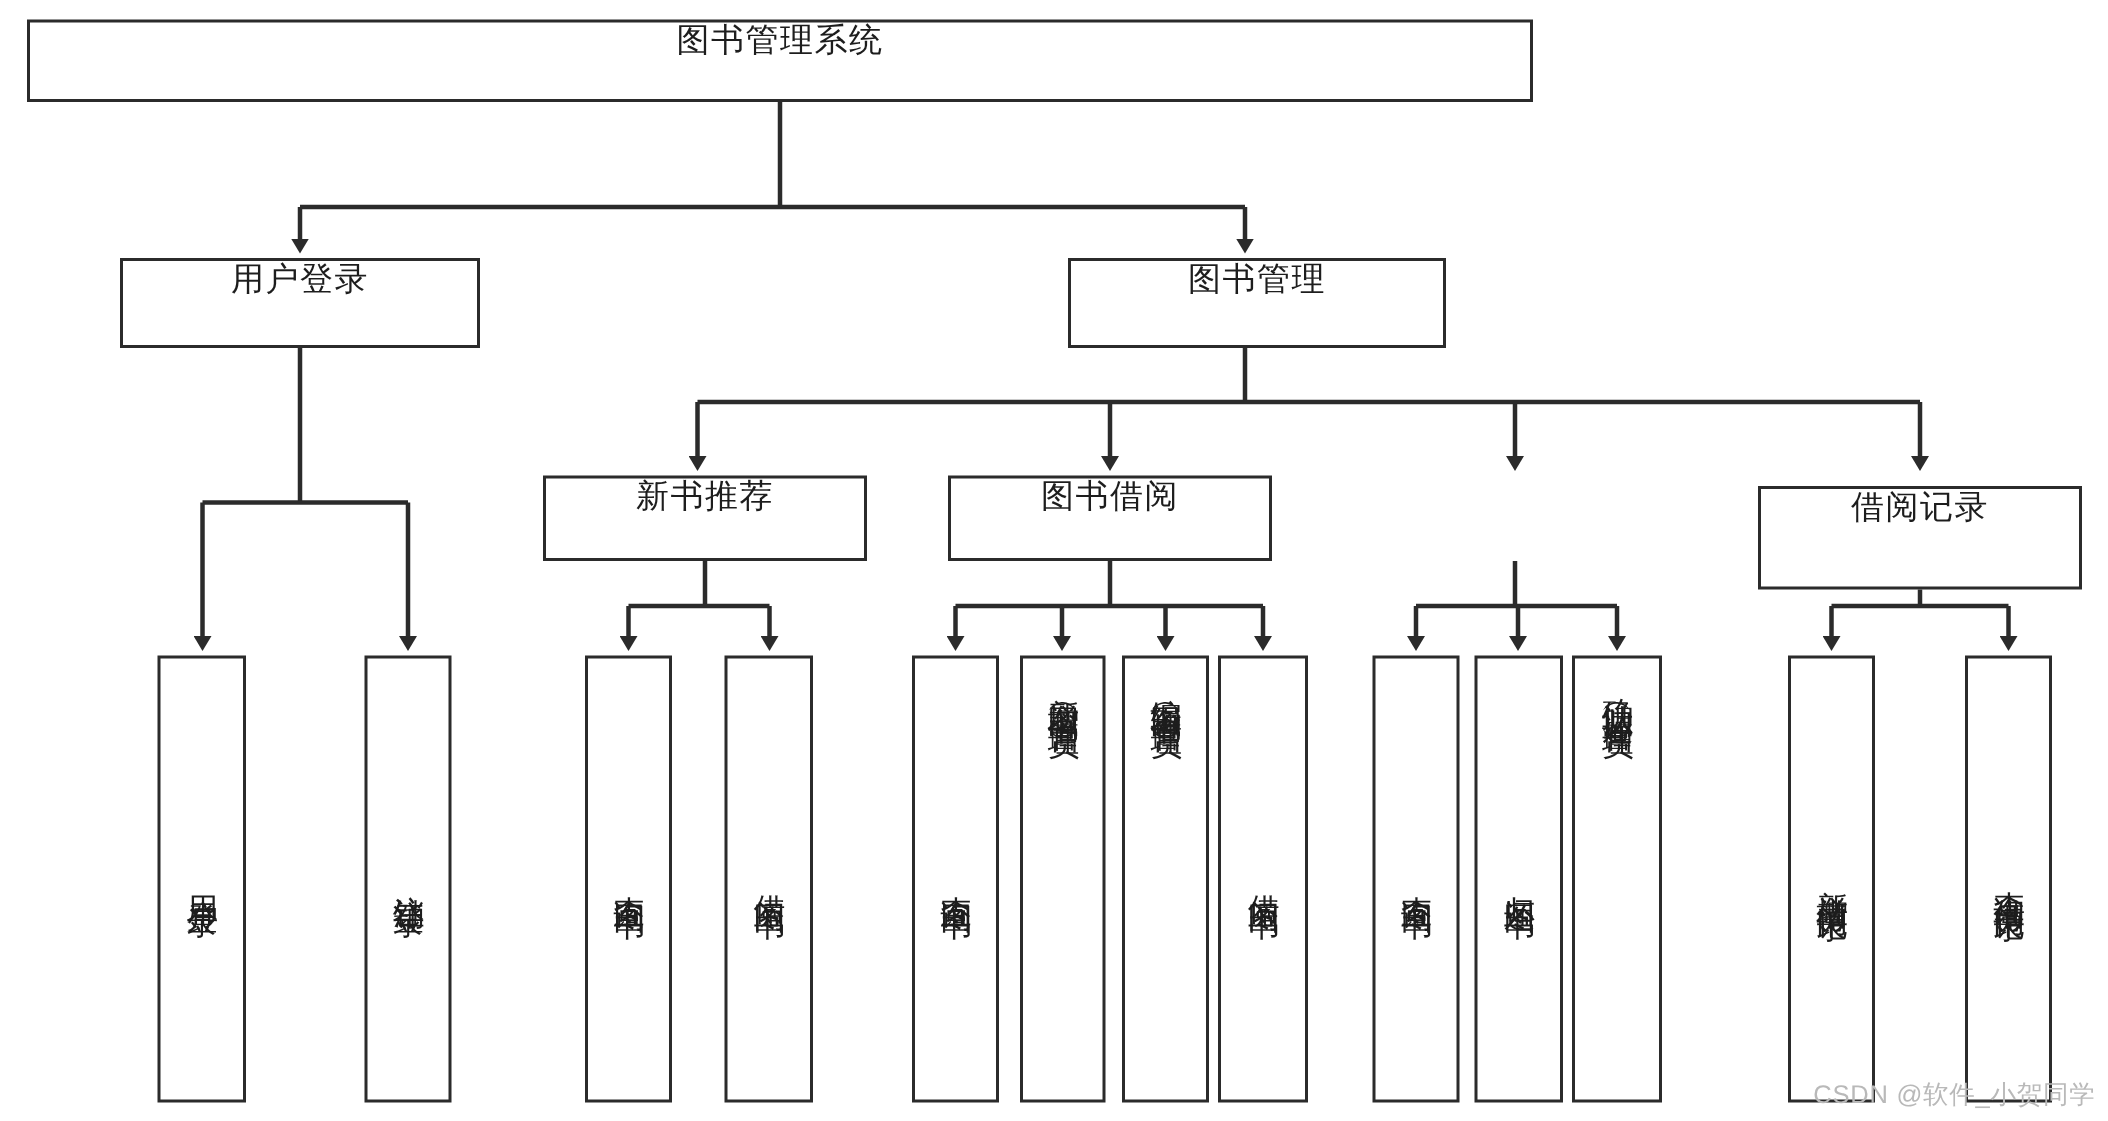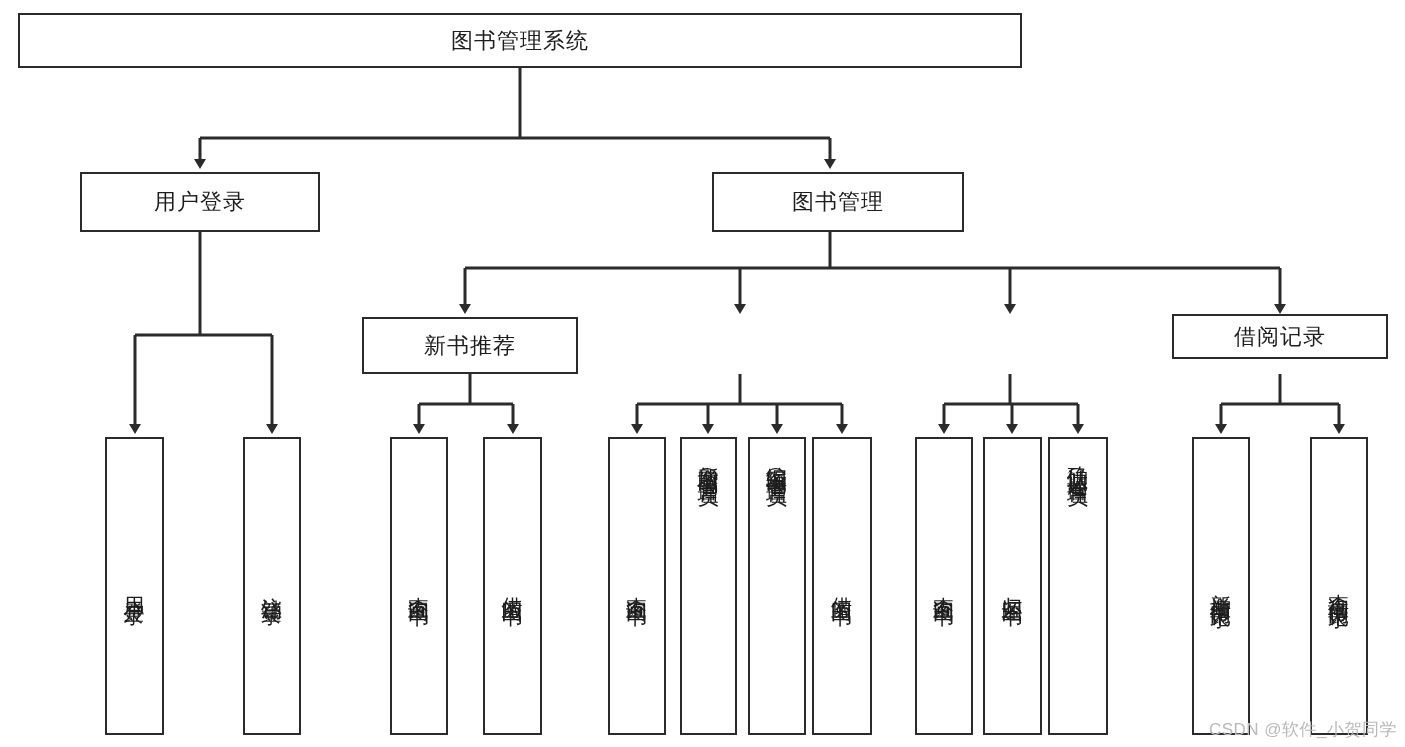--- a/index.html
+++ b/index.html
@@ -23,21 +23,20 @@
     top: 0;
     width: 1405px;
     height: 747px;
   }
   .node-box {
     position: absolute;
     box-sizing: border-box;
     background: #ffffff;
     border: 2px solid #2b2b2b;
     display: flex;
-    align-items: center;
     justify-content: center;
     overflow: hidden;
   }
   .node-label {
     color: #1d1d1d;
     font-size: 22px;
     line-height: 1.05;
     letter-spacing: 1px;
     text-align: center;
     white-space: nowrap;
@@ -131,21 +130,24 @@
   <div class="node-box" style="left:80px; top:172px; width:240px; height:60px;">
     <span class="node-label">用户登录</span>
   </div>
   <div class="node-box" style="left:712px; top:172px; width:252px; height:60px;">
     <span class="node-label">图书管理</span>
   </div>
 
   <div class="node-box" style="left:362px; top:317px; width:216px; height:57px;">
     <span class="node-label">新书推荐</span>
   </div>
-  <div class="node-box" style="left:1172px; top:314px; width:216px; height:45px;">
+  <div class="node-box" style="left:632px; top:317px; width:216px; height:57px;">
+    <span class="node-label">图书借阅</span>
+  </div>
+  <div class="node-box" style="left:1172px; top:324px; width:216px; height:69px;">
     <span class="node-label">借阅记录</span>
   </div>
 
   <div class="node-box vertical centered" style="left:105px; top:437px; width:59px; height:298px;">
     <span class="node-label">用户登录</span>
   </div>
   <div class="node-box vertical centered" style="left:243px; top:437px; width:58px; height:298px;">
     <span class="node-label">注销登录</span>
   </div>
 

